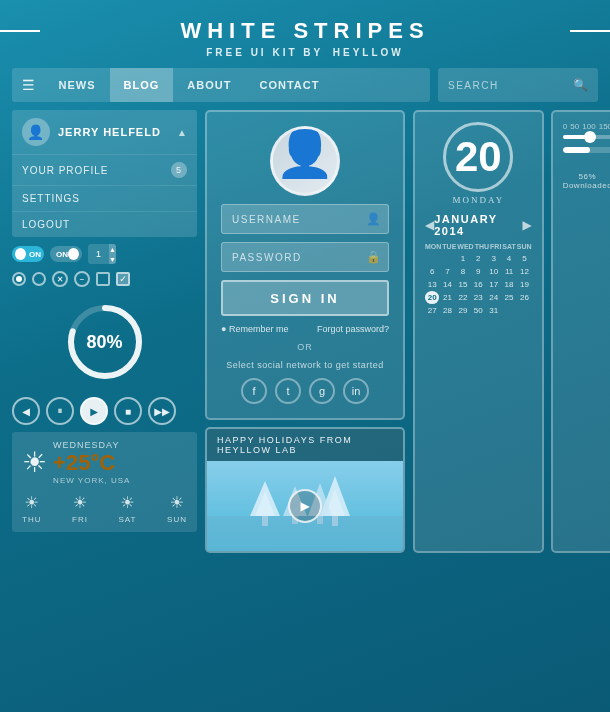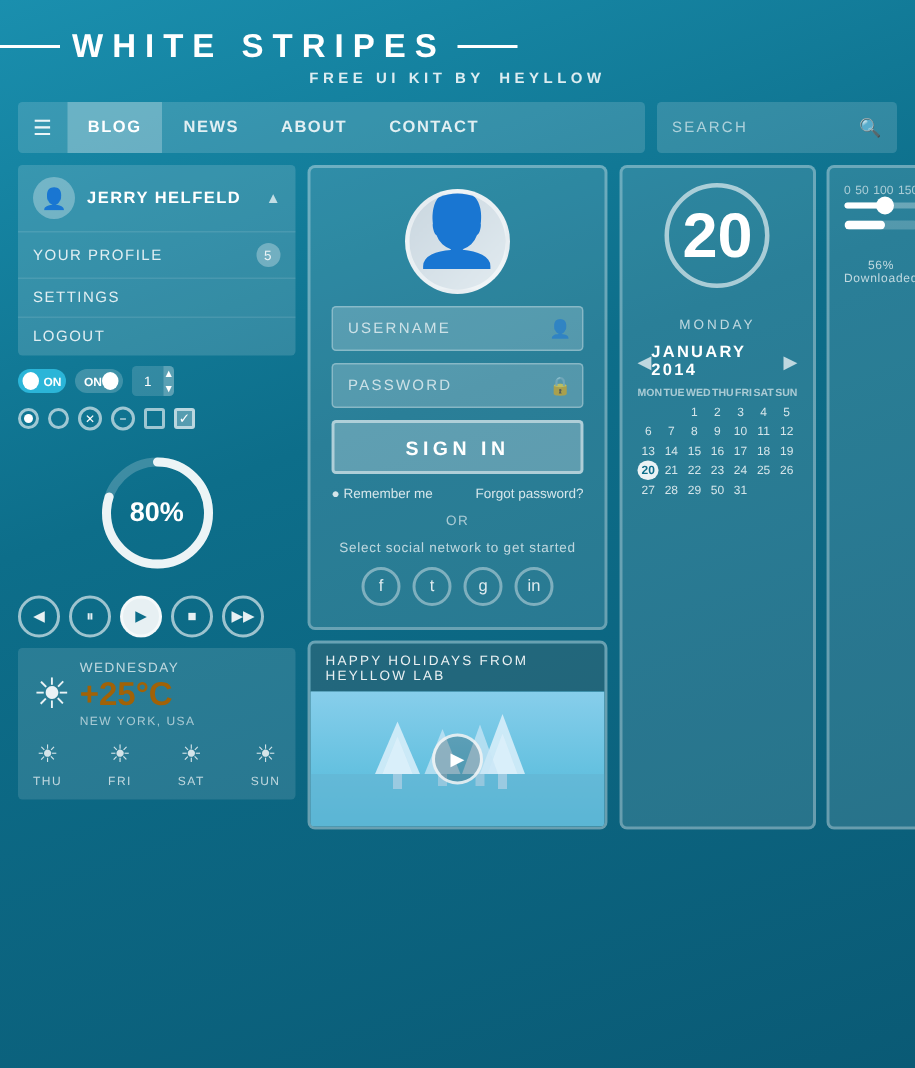--- a/index.html
+++ b/index.html
@@ -17,21 +17,21 @@
       text-align: center;
       padding: 18px 0 10px;
     }
     .header h1 {
       font-size: 22px;
       font-weight: 900;
       letter-spacing: 6px;
       color: #fff;
       display: flex;
       align-items: center;
-      justify-content: flex-start;
+      justify-content: space-between;
       gap: 8px;
     }
     .header h1 .line {
       width: 40px;
       height: 2px;
       background: #fff;
       display: inline-block;
     }
     .header p {
       font-size: 10px;
@@ -567,21 +567,22 @@
       height: 70px;
       display: flex;
       align-items: center;
       justify-content: center;
       margin: 0 auto;
     }
     .date-day {
       font-size: 9px;
       letter-spacing: 2px;
       color: rgba(255,255,255,0.7);
-      margin-top: 19px;
+      margin-top: 3px;
+      font-family: Liberation Serif, serif;
     }
     .cal-nav {
       display: flex;
       align-items: center;
       justify-content: space-between;
       margin-bottom: 6px;
     }
     .cal-nav-btn {
       font-size: 12px;
       cursor: pointer;
@@ -699,22 +700,22 @@
   </h1>
   <p>
     <span>FREE UI KIT BY</span>
     &nbsp;<span style="font-weight:700;letter-spacing:3px;">HEYLLOW</span>
   </p>
 </div>
 
 <div class="top-row">
   <div class="nav-bar">
     <div class="menu-icon">☰</div>
+    <div class="nav-item">NEWS</div>
     <div class="nav-item active">BLOG</div>
-    <div class="nav-item">NEWS</div>
     <div class="nav-item">ABOUT</div>
     <div class="nav-item">CONTACT</div>
   </div>
   <div class="search-bar">
     <input type="text" placeholder="SEARCH" style="">
     <span class="search-icon">🔍</span>
   </div>
 </div>
 
 <div class="content-area">

